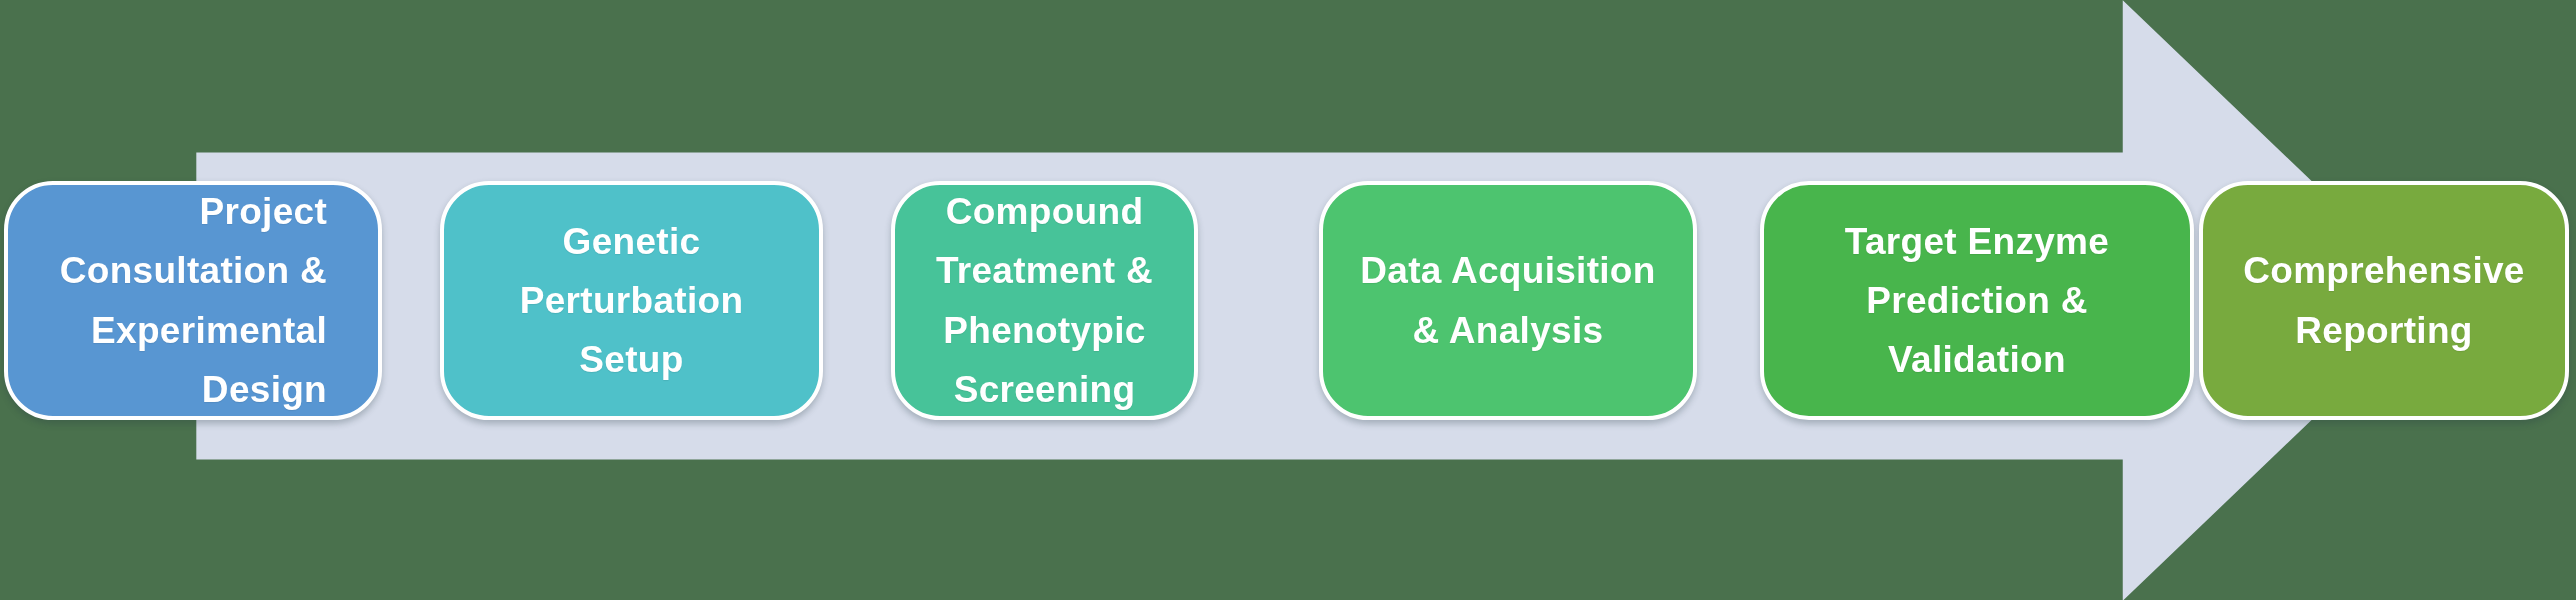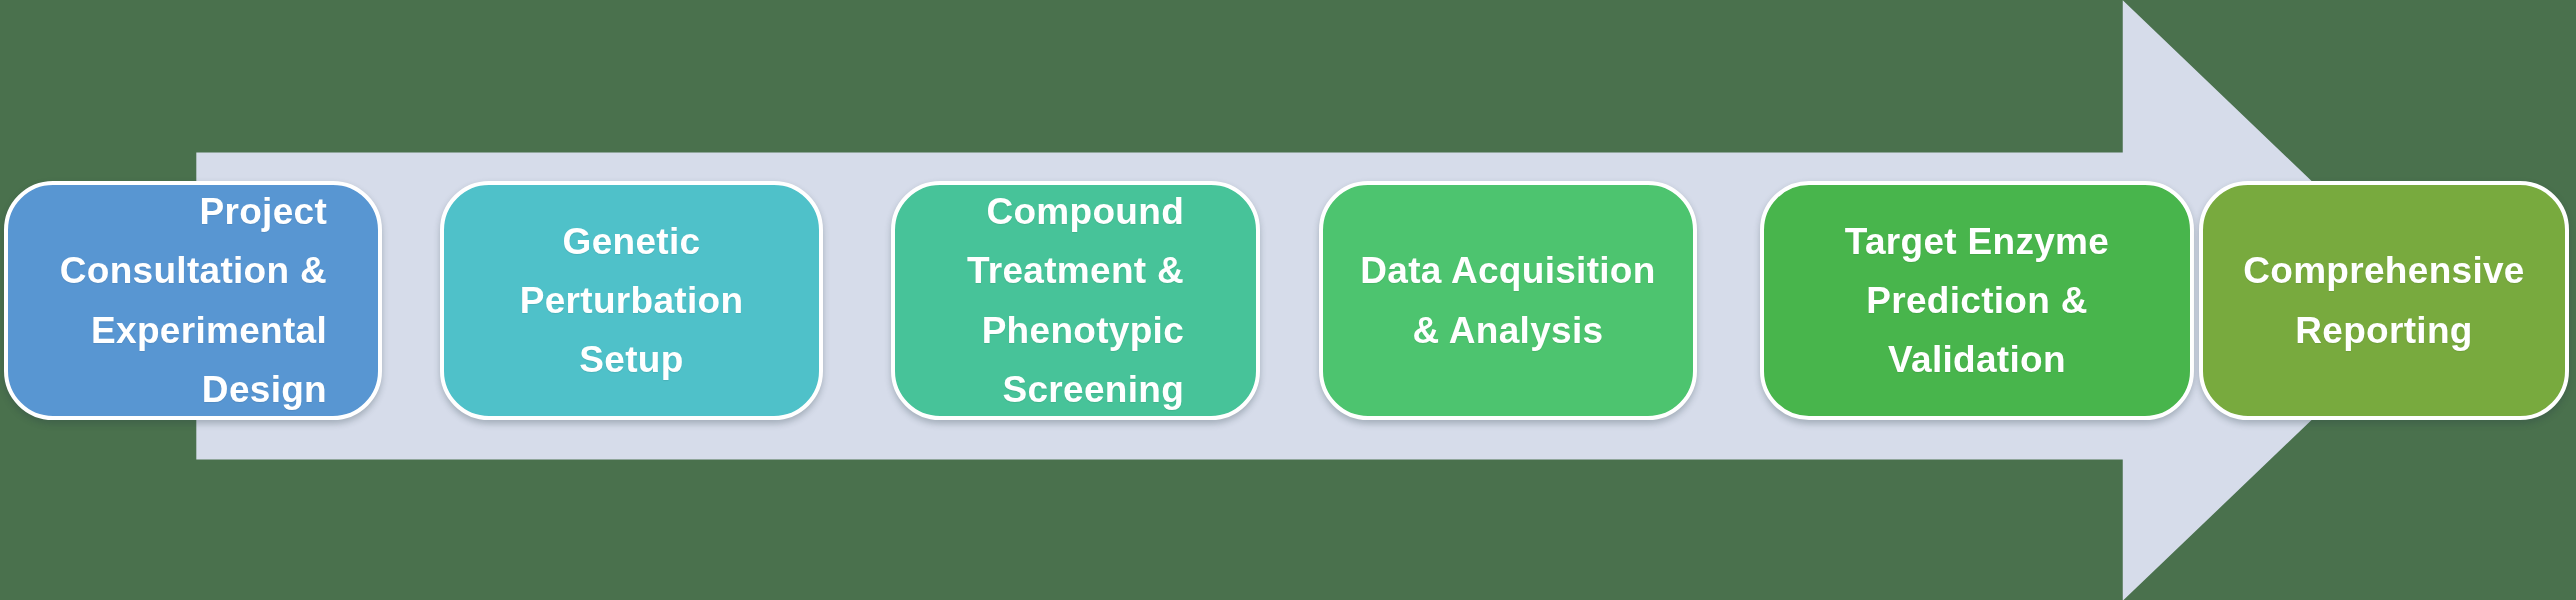--- a/index.html
+++ b/index.html
@@ -51,21 +51,21 @@
     font-weight: bold;
     font-size: 37px;
     line-height: 1.6;
     white-space: pre-line;
     letter-spacing: 0.3px;
     text-shadow: 0 0.6px 1.1px rgba(0,0,0,0.08);
   }
   
   .step:nth-child(1) { left: 4.4px;    width: 378px; }
   .step:nth-child(2) { left: 440px;  width: 383px; }
-  .step:nth-child(3) { left: 891px; width: 369px; text-align: right; }
+  .step:nth-child(3) { left: 891px; width: 307px; }
   .step:nth-child(4) { left: 1319px; width: 378px; }
   .step:nth-child(5) { left: 1760px; width: 434px; }
   .step:nth-child(6) { left: 2199px; width: 370px; }
 </style>
 </head>
 <body>
 
 <div class="stage" style="background-color: rgb(74, 113, 77);">
 
   <svg class="arrow-svg" viewBox="0 0 4632 1080" xmlns="http://www.w3.org/2000/svg" aria-hidden="true">

